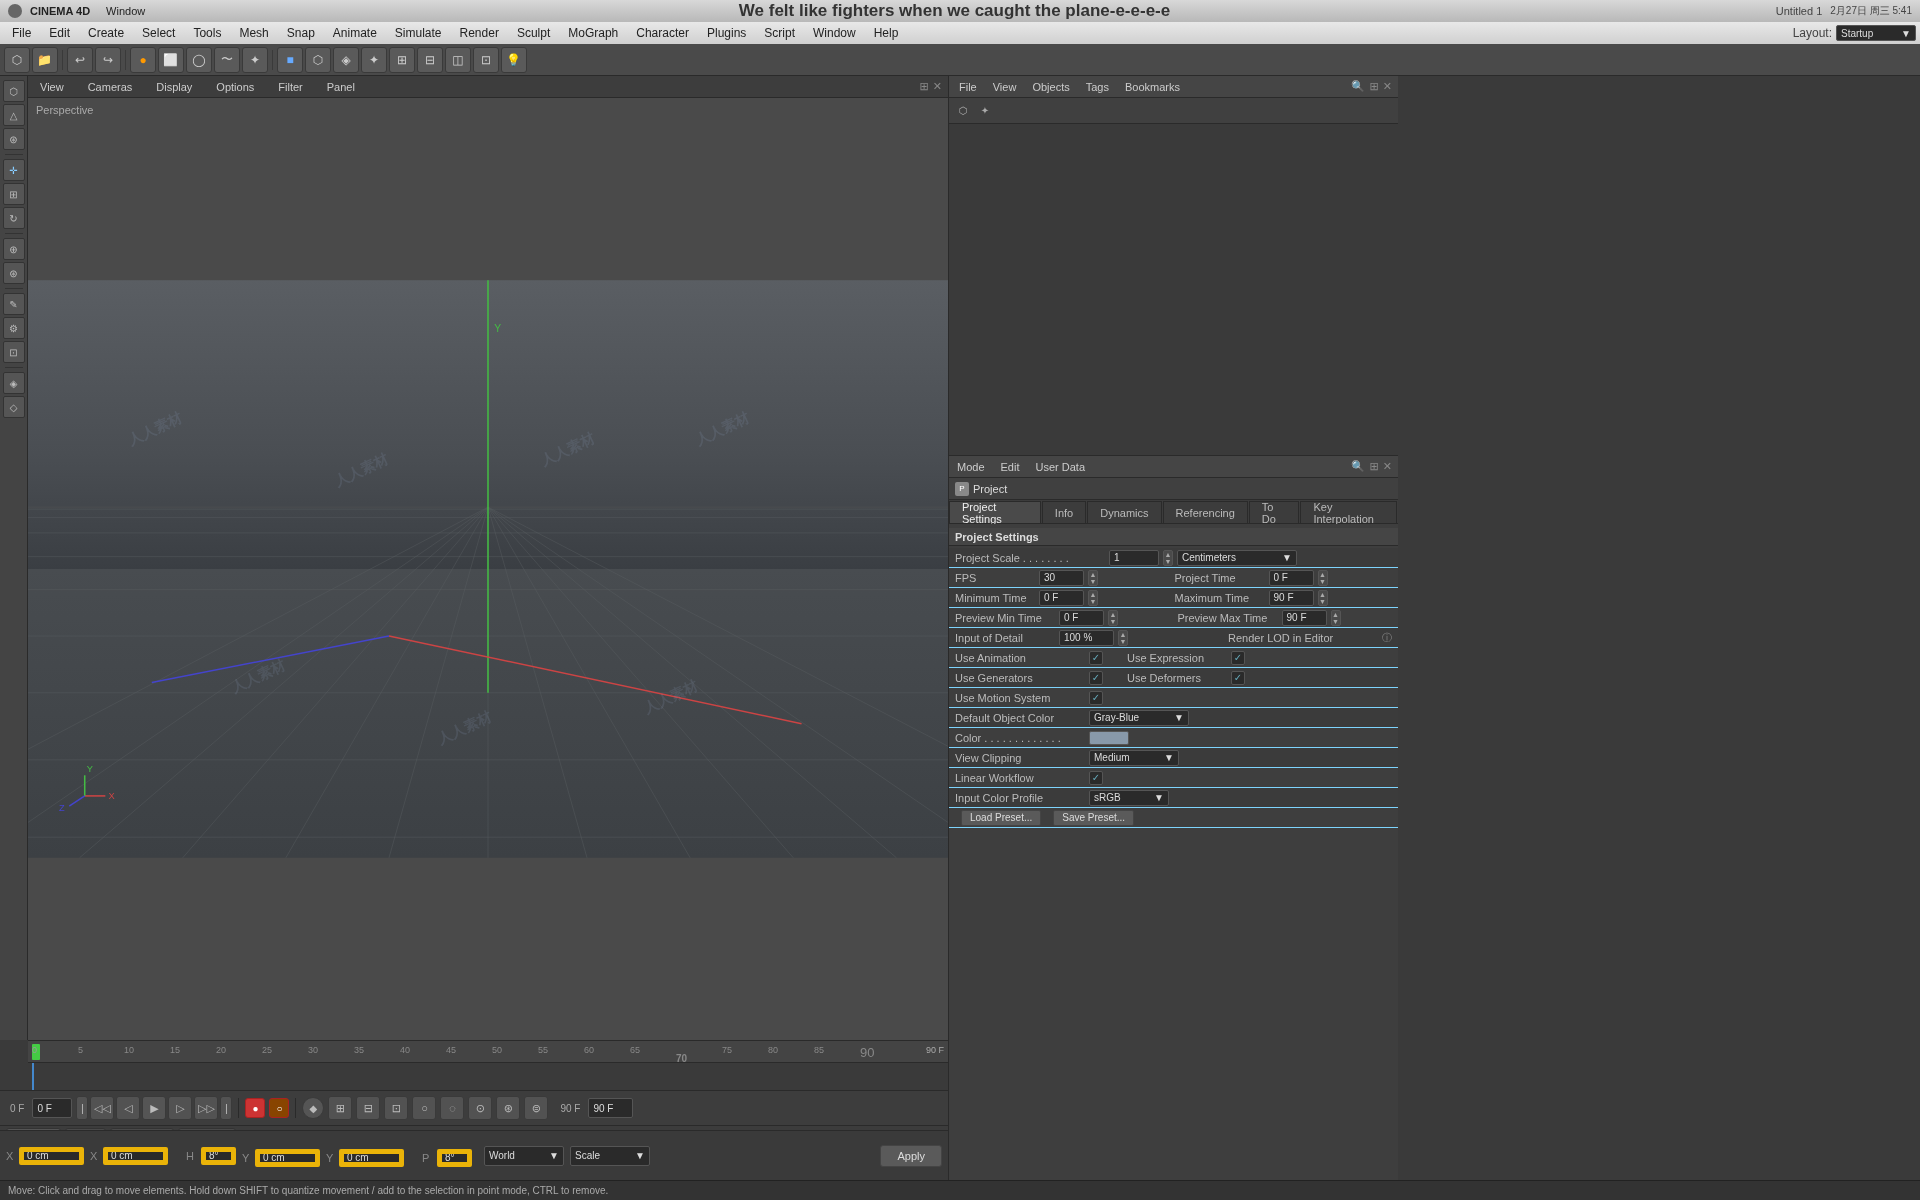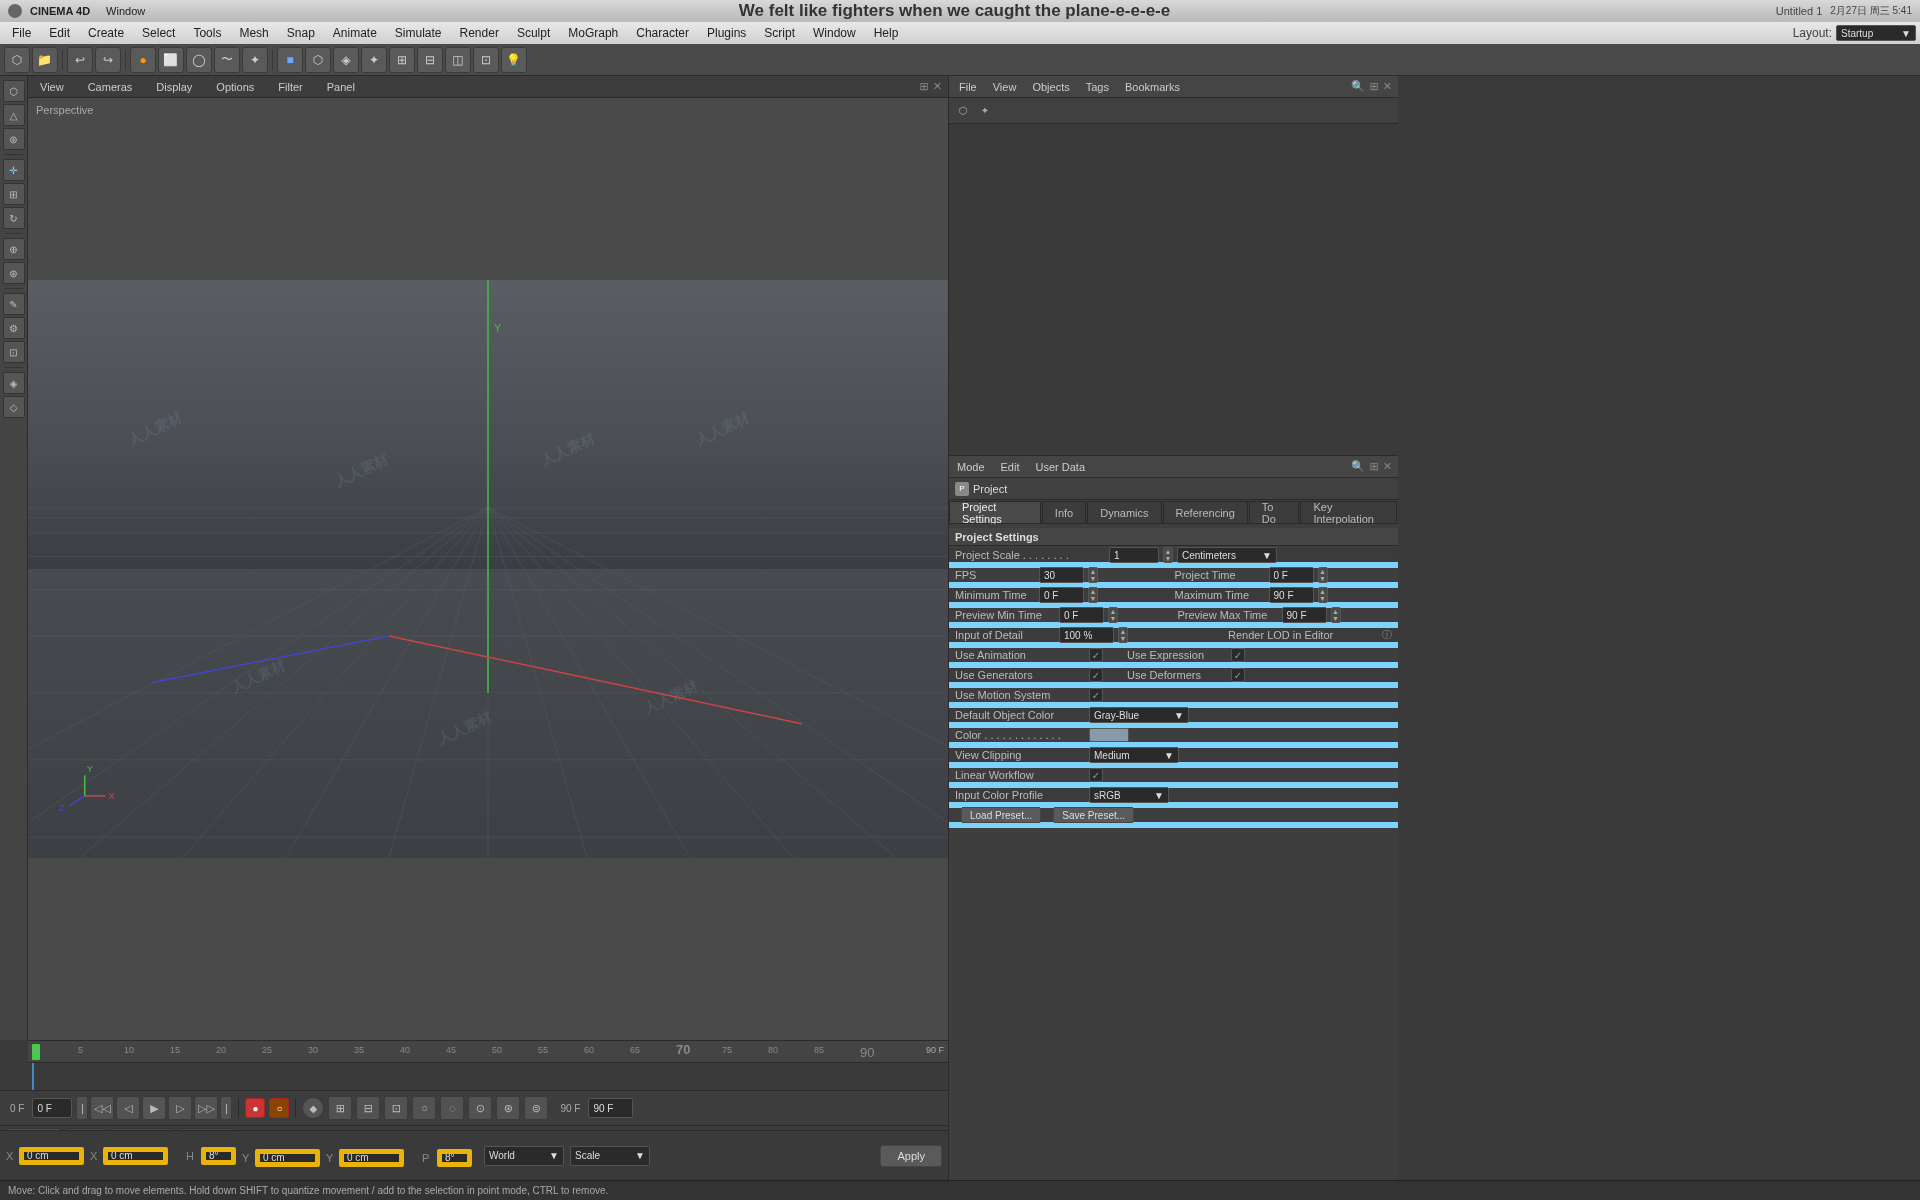--- a/index.html
+++ b/index.html
@@ -293,21 +293,21 @@
       margin-bottom: 2px;
     }
 
     
     .prop-row {
       display: flex;
       align-items: center;
       height: 20px;
       padding: 0 6px;
       gap: 4px;
-      border-bottom: 6px solid #7dd3fc;
+      border-bottom: 1px solid #7dd3fc;
     }
     .prop-row:nth-child(even) { background: #3b3b3b; }
     .prop-label {
       width: 150px;
       font-size: 11px;
       color: #bbb;
       flex-shrink: 0;
       white-space: nowrap;
       overflow: hidden;
     }
@@ -781,21 +781,21 @@
     <div style="position:absolute;left:188px;top:4px;font-size:9px;color:#888;">20</div>
     <div style="position:absolute;left:234px;top:4px;font-size:9px;color:#888;">25</div>
     <div style="position:absolute;left:280px;top:4px;font-size:9px;color:#888;">30</div>
     <div style="position:absolute;left:326px;top:4px;font-size:9px;color:#888;">35</div>
     <div style="position:absolute;left:372px;top:4px;font-size:9px;color:#888;">40</div>
     <div style="position:absolute;left:418px;top:4px;font-size:9px;color:#888;">45</div>
     <div style="position:absolute;left:464px;top:4px;font-size:9px;color:#888;">50</div>
     <div style="position:absolute;left:510px;top:4px;font-size:9px;color:#888;">55</div>
     <div style="position:absolute;left:556px;top:4px;font-size:9px;color:#888;">60</div>
     <div style="position:absolute;left:602px;top:4px;font-size:9px;color:#888;">65</div>
-    <div style="position:absolute;left:648px;top:1px;font-size:13px;color:#888;font-weight:bold;">70</div>
+    <div style="position:absolute;left:648px;top:12px;font-size:10px;color:#888;font-weight:bold;">70</div>
     <div style="position:absolute;left:694px;top:4px;font-size:9px;color:#888;">75</div>
     <div style="position:absolute;left:740px;top:4px;font-size:9px;color:#888;">80</div>
     <div style="position:absolute;left:786px;top:4px;font-size:9px;color:#888;">85</div>
     <div style="position:absolute;left:832px;top:4px;font-size:13px;color:#888;">90</div>
     <div style="position:absolute;right:4px;top:4px;font-size:9px;color:#aaa;">90 F</div>
   </div>
   <div id="timeline-track">
     <div class="tl-playhead" style="left:4px;"></div>
   </div>
 </div>
@@ -925,21 +925,21 @@
       <div class="attr-tab">Key Interpolation</div>
     </div>
     <div id="attr-content">
       <div class="section-header">Project Settings</div>
 
       <div class="prop-row">
         <span class="prop-label">Project Scale . . . . . . . .</span>
         <div class="prop-value">
           <input class="prop-input prop-input-wide" value="1" style="width: 50px;">
           <div class="prop-spinner">▲<br>▼</div>
-          <div class="prop-dropdown" style="width:100px;">
+          <div class="prop-dropdown" style="width:120px;">
             <span>Centimeters</span>
               <span>▼</span>
           </div>
         </div>
       </div>
 
 
       <div class="prop-row">
         <span class="prop-label" style="width:80px;">FPS</span>
         <div class="prop-value">

